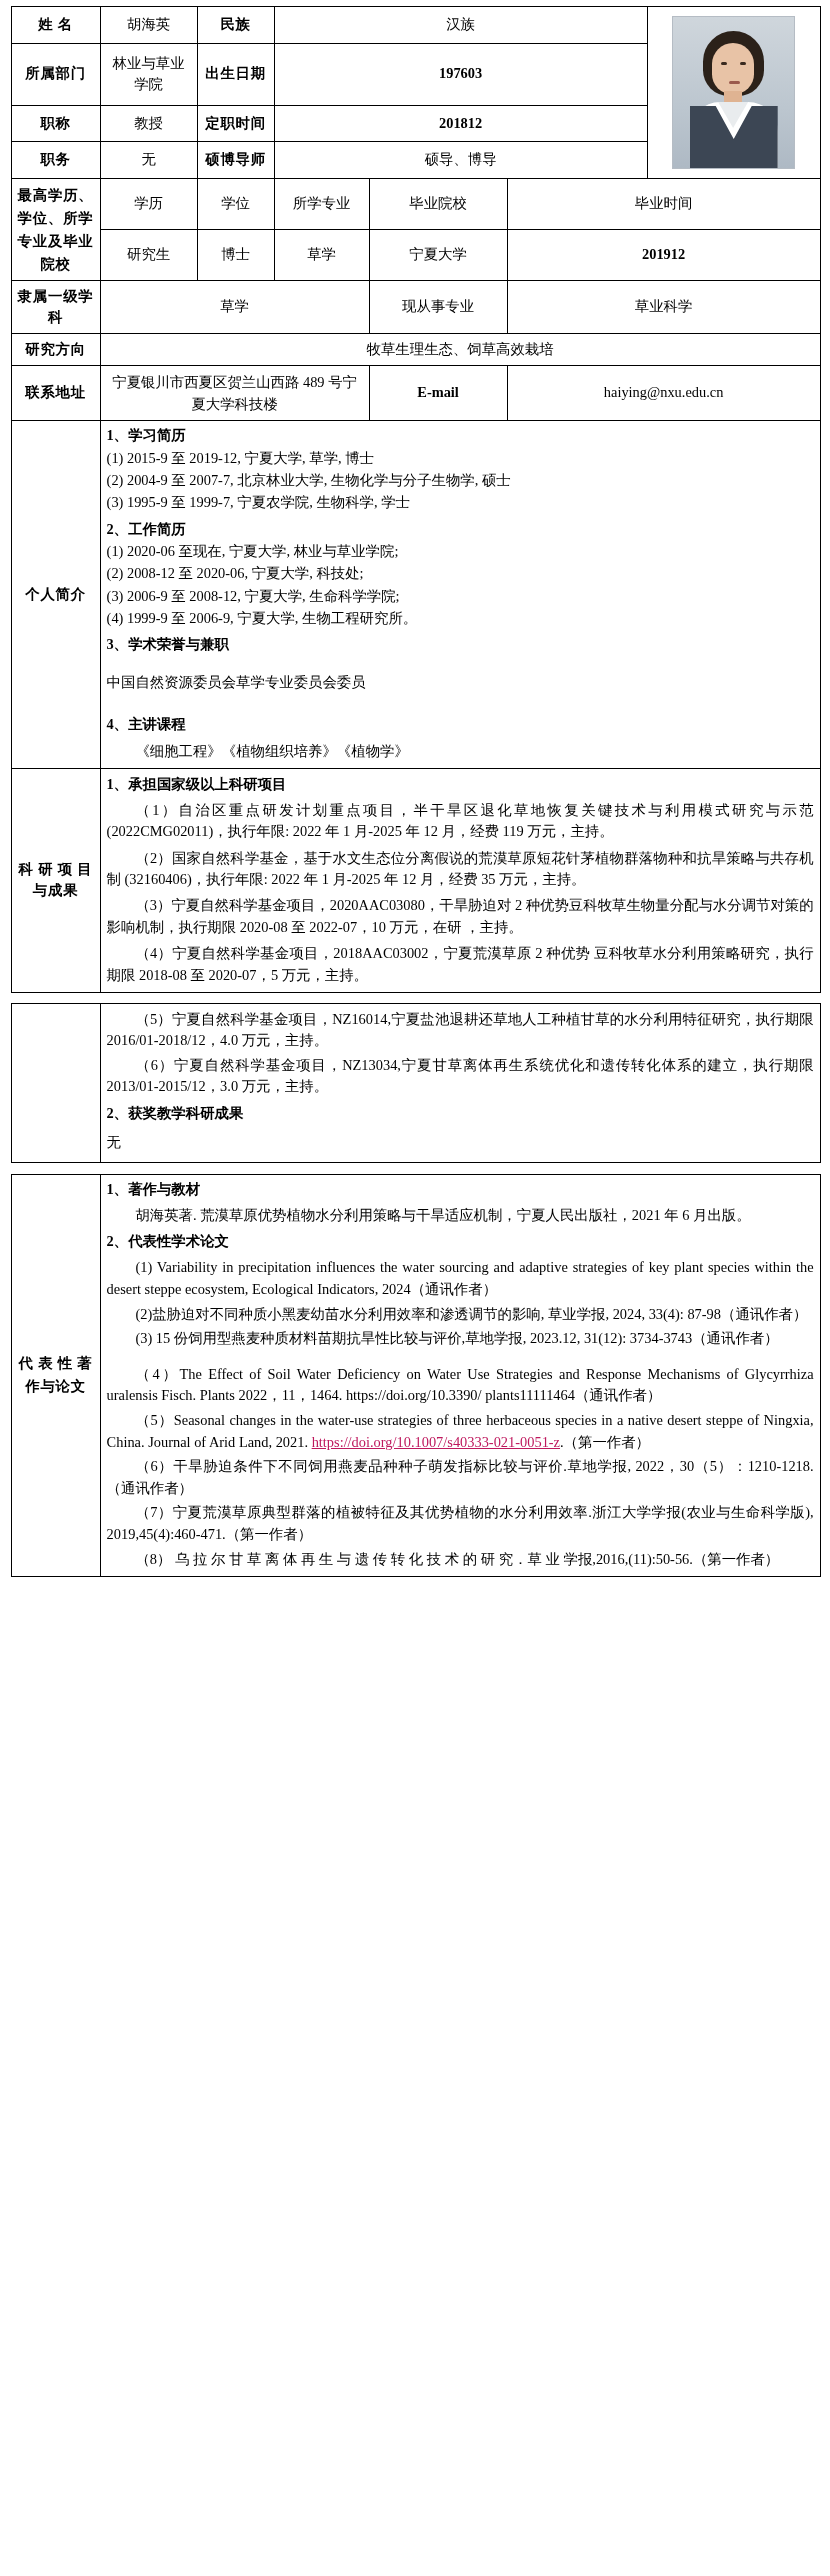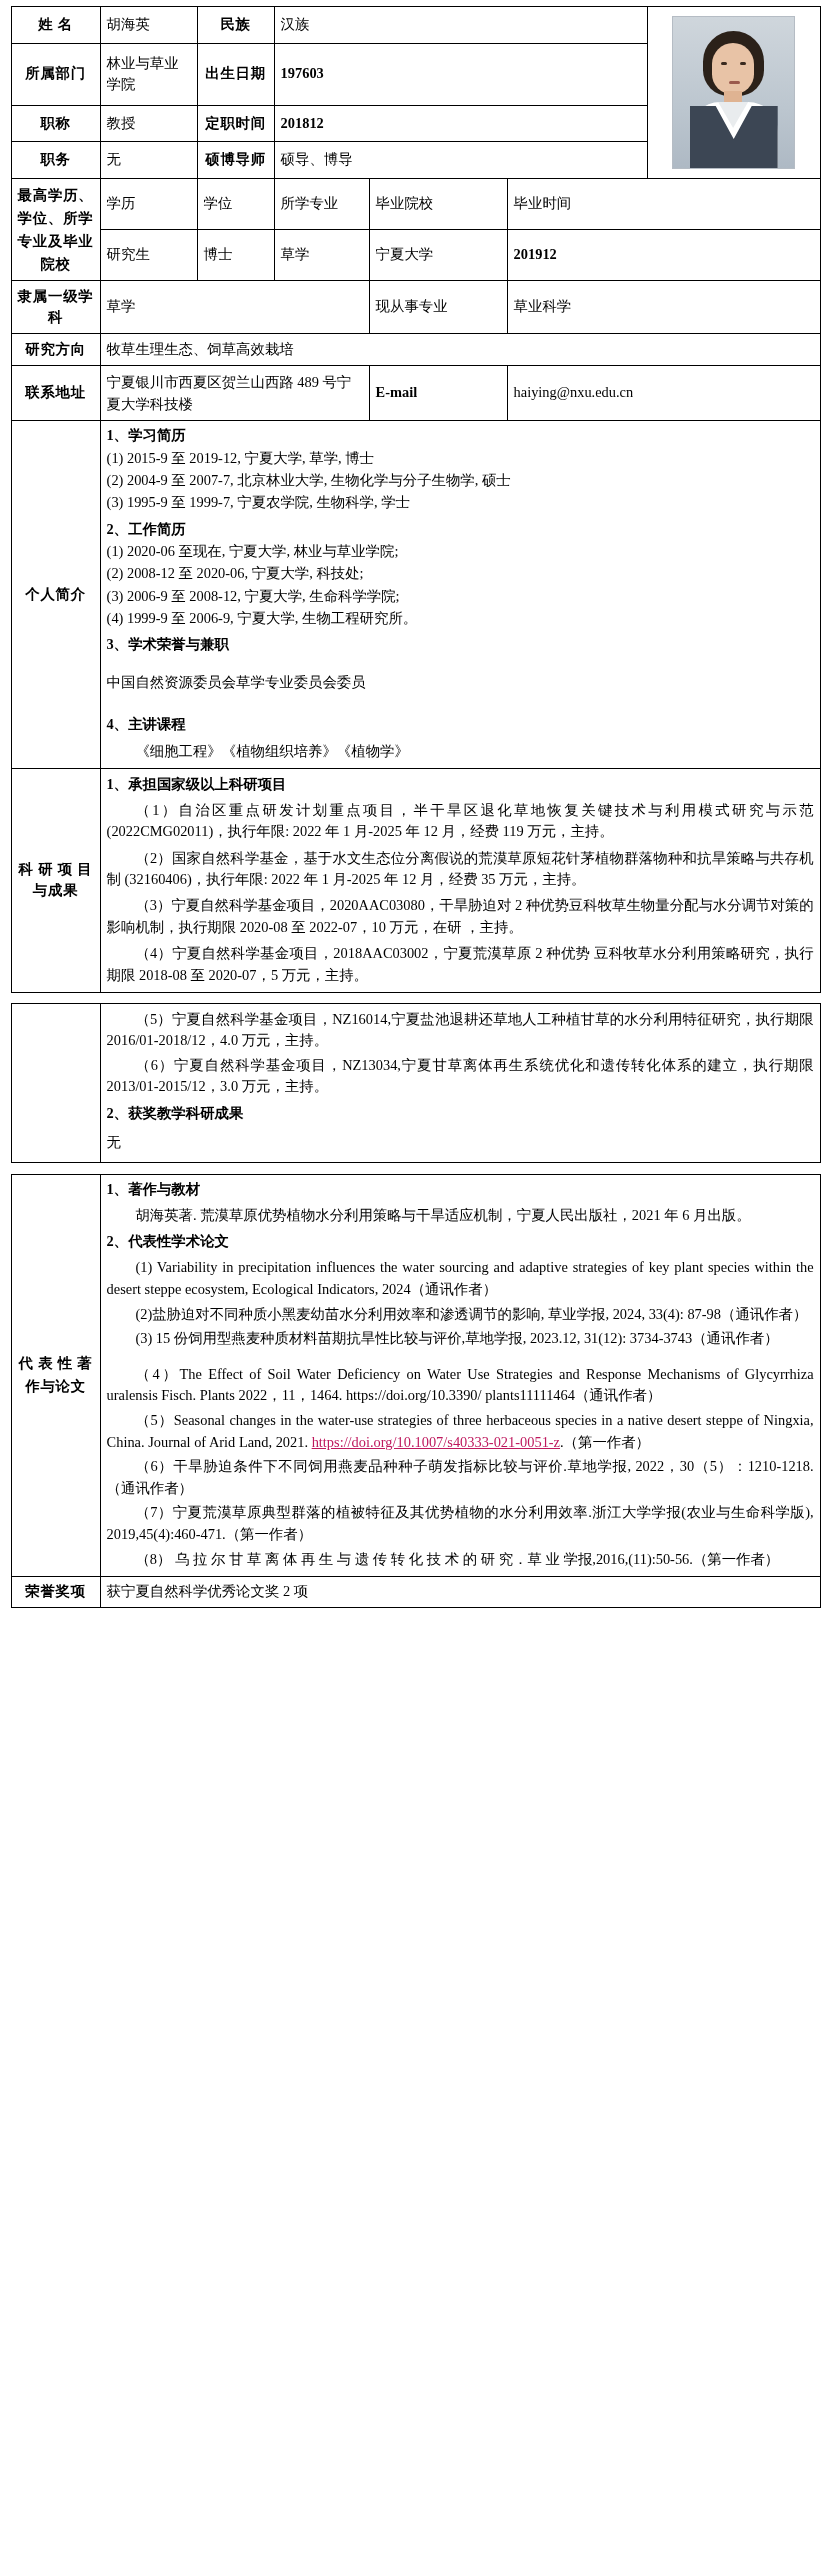--- a/index.html
+++ b/index.html
@@ -19,22 +19,22 @@
     padding:4.5px 6px;
     vertical-align:middle;
     font-size:14.4px;
     line-height:1.5;
   }
   .lbl{
     text-align:center;
     font-weight:bold;
     letter-spacing:0.8px;
   }
-  .val{text-align:left;padding-left:9px;}
-  .val-c{}
+  .val{text-align:center;padding-left:9px;}
+  .val-c{text-align:center;}
   .bold{font-weight:bold;}
   .photo-cell{padding:0;text-align:center;vertical-align:middle;}
   .photo{
     width:121px;height:151px;margin:4.5px auto;
     position:relative;overflow:hidden;
     background:linear-gradient(180deg,#cfd6dc 0%,#bcc6cf 60%,#aeb9c4 100%);
     border:0.8px solid #b5bcc4;
   }
   .ph-hair{
     position:absolute;left:30px;top:13.6px;width:61px;height:65px;
@@ -234,21 +234,17 @@
           <p class="indent" style="margin-top:4.5px">(1) Variability in precipitation influences the water sourcing and adaptive strategies of key plant species within the desert steppe ecosystem, Ecological Indicators, 2024（通讯作者）</p>
           <p class="indent" style="margin-top:3px">(2)盐胁迫对不同种质小黑麦幼苗水分利用效率和渗透调节的影响, 草业学报, 2024, 33(4): 87-98（通讯作者）</p>
           <p class="indent" style="margin-top:3px">(3) 15 份饲用型燕麦种质材料苗期抗旱性比较与评价,草地学报, 2023.12, 31(12): 3734-3743（通讯作者）</p>
           <p class="indent" style="margin-top:14px">（4）The Effect of Soil Water Deficiency on Water Use Strategies and Response Mechanisms of Glycyrrhiza uralensis Fisch. Plants 2022，11，1464. https://doi.org/10.3390/ plants11111464（通讯作者）</p>
           <p class="indent" style="margin-top:3px">（5）Seasonal changes in the water-use strategies of three herbaceous species in a native desert steppe of Ningxia, China. Journal of Arid Land, 2021. <a class="ref">https://doi.org/10.1007/s40333-021-0051-z</a>.（第一作者）</p>
           <p class="indent" style="margin-top:3px">（6）干旱胁迫条件下不同饲用燕麦品种种子萌发指标比较与评价.草地学报, 2022，30（5）：1210-1218.（通讯作者）</p>
           <p class="indent" style="margin-top:3px">（7）宁夏荒漠草原典型群落的植被特征及其优势植物的水分利用效率.浙江大学学报(农业与生命科学版), 2019,45(4):460-471.（第一作者）</p>
           <p class="indent" style="margin-top:3px">（8） 乌 拉 尔 甘 草 离 体 再 生 与 遗 传 转 化 技 术 的 研 究．草 业 学报,2016,(11):50-56.（第一作者）</p>
         </td>
       </tr>
-      <tr>
-        <td class="lbl">荣誉奖项</td>
-        <td class="val">获宁夏自然科学优秀论文奖 2 项</td>
-      </tr>
     </tbody>
   </table>
 
 </div>
 
 
 </body></html>

